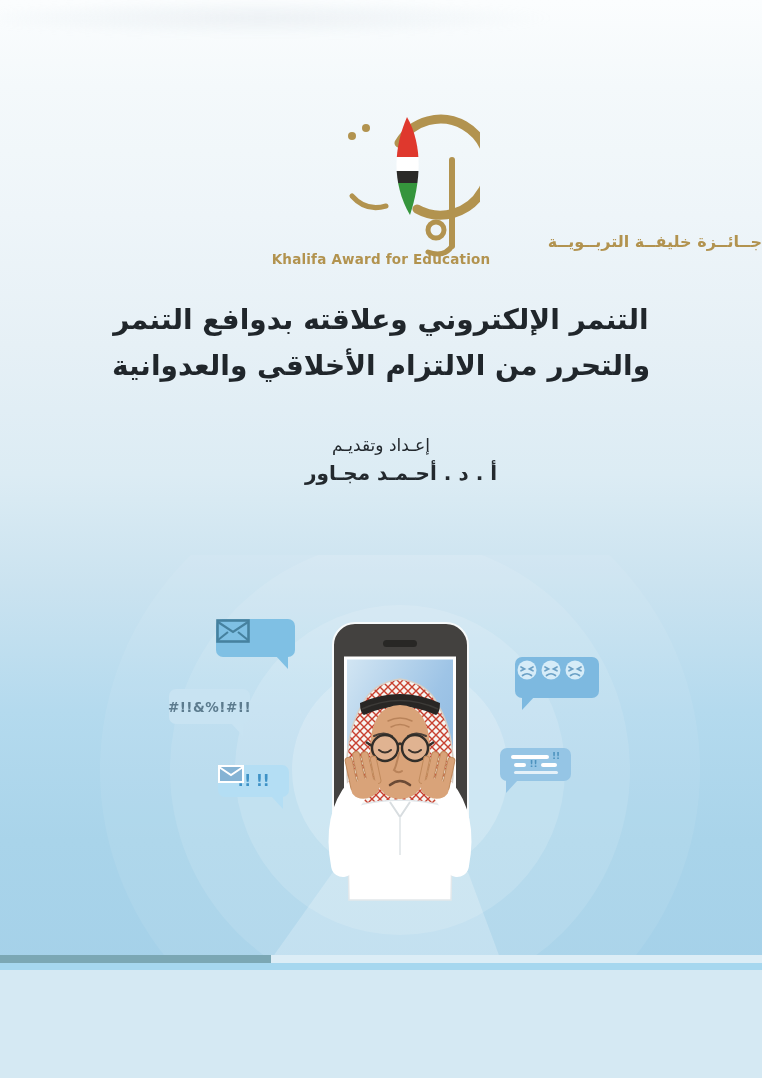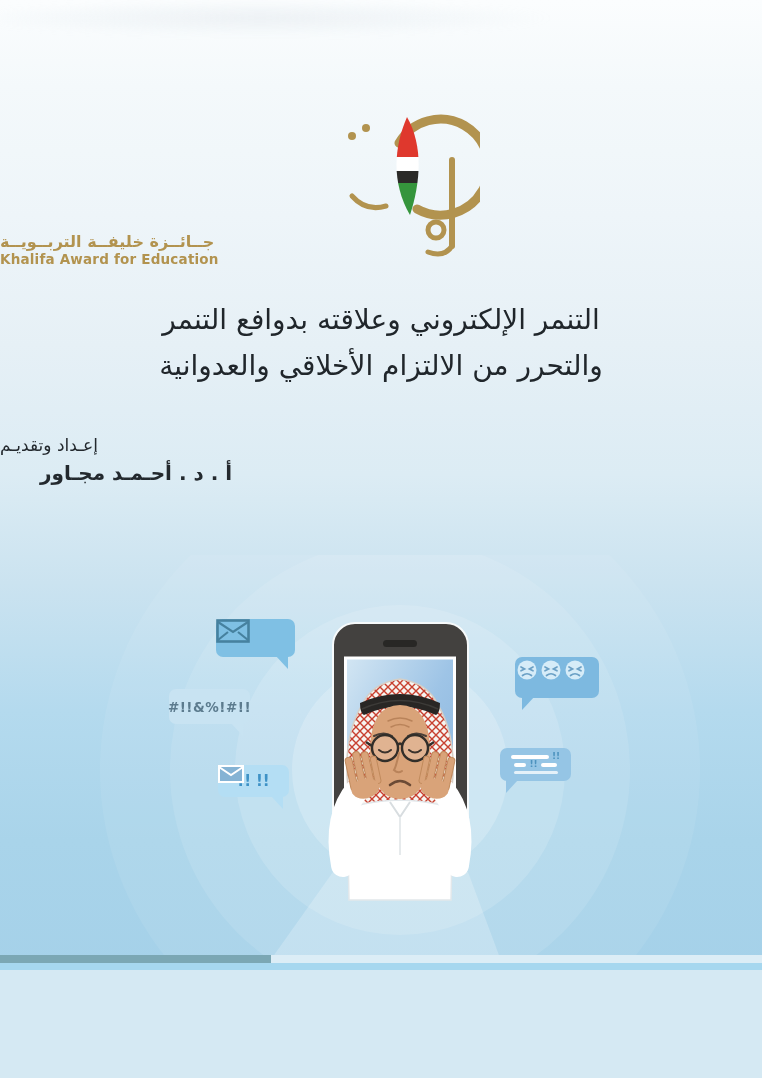--- a/index.html
+++ b/index.html
@@ -11,33 +11,33 @@
       #dcecf4 44%,#cbe3f0 54%,#b4daee 66%,#a9d4ea 78%,#a5d1e9 90%);
   }
   .watermark{
     position:absolute;left:0;top:0;width:762px;height:60px;
     background:radial-gradient(ellipse 420px 26px at 260px 18px, rgba(205,216,224,0.28), rgba(205,216,224,0) 70%);
     filter:blur(3px);
   }
   
   .logo-mark{position:absolute;left:280px;top:110px;}
   .logo-ar{
-    position:absolute;left:0;top:232px;width:762px;text-align:left;
+    position:absolute;left:0;top:232px;width:762px;text-align:right;
     color:#b2934f;font-size:16px;font-weight:bold;letter-spacing:.5px;
   }
   .logo-en{
-    position:absolute;left:0;top:251px;width:762px;text-align:left;
+    position:absolute;left:0;top:251px;width:762px;text-align:center;
     color:#b2934f;font-size:13.5px;font-weight:bold;letter-spacing:.2px;
   }
   
   .title-block{position:absolute;left:0;top:297px;width:762px;text-align:center;color:#20262b;}
-  .title-block h1{margin:0;font-size:28px;line-height:46px;font-weight:normal;}
+  .title-block h1{margin:0;font-size:28px;line-height:46px;font-weight:bold;}
   .title-block h2{margin:6px 0 0 0;font-size:19px;line-height:32px;font-weight:bold;}
   
-  .authors-block{position:absolute;left:0;top:432px;width:762px;text-align:left;color:#23292e;}
+  .authors-block{position:absolute;left:0;top:432px;width:762px;text-align:center;color:#23292e;}
   .authors-heading{font-size:17px;line-height:26px;font-weight:normal;}
   .author-name{font-size:20px;line-height:30px;font-weight:bold;margin-left:40px;}
   
   .illus{position:absolute;left:0;top:555px;width:762px;height:403px;}
   .illus svg{position:absolute;left:0;top:0;}
   .bubble{position:absolute;display:flex;align-items:center;justify-content:center;border-radius:7px;}
   .bubble::after{content:"";position:absolute;width:0;height:0;bottom:-12px;}
   .b-mail{left:216px;top:64px;width:79px;height:38px;background:#7fc0e4;}
   .b-mail::after{right:7px;border-top:15px solid #7fc0e4;border-left:14px solid transparent;}
   .b-hash{left:169px;top:134px;width:81px;height:35px;background:#c8e3f2;}

